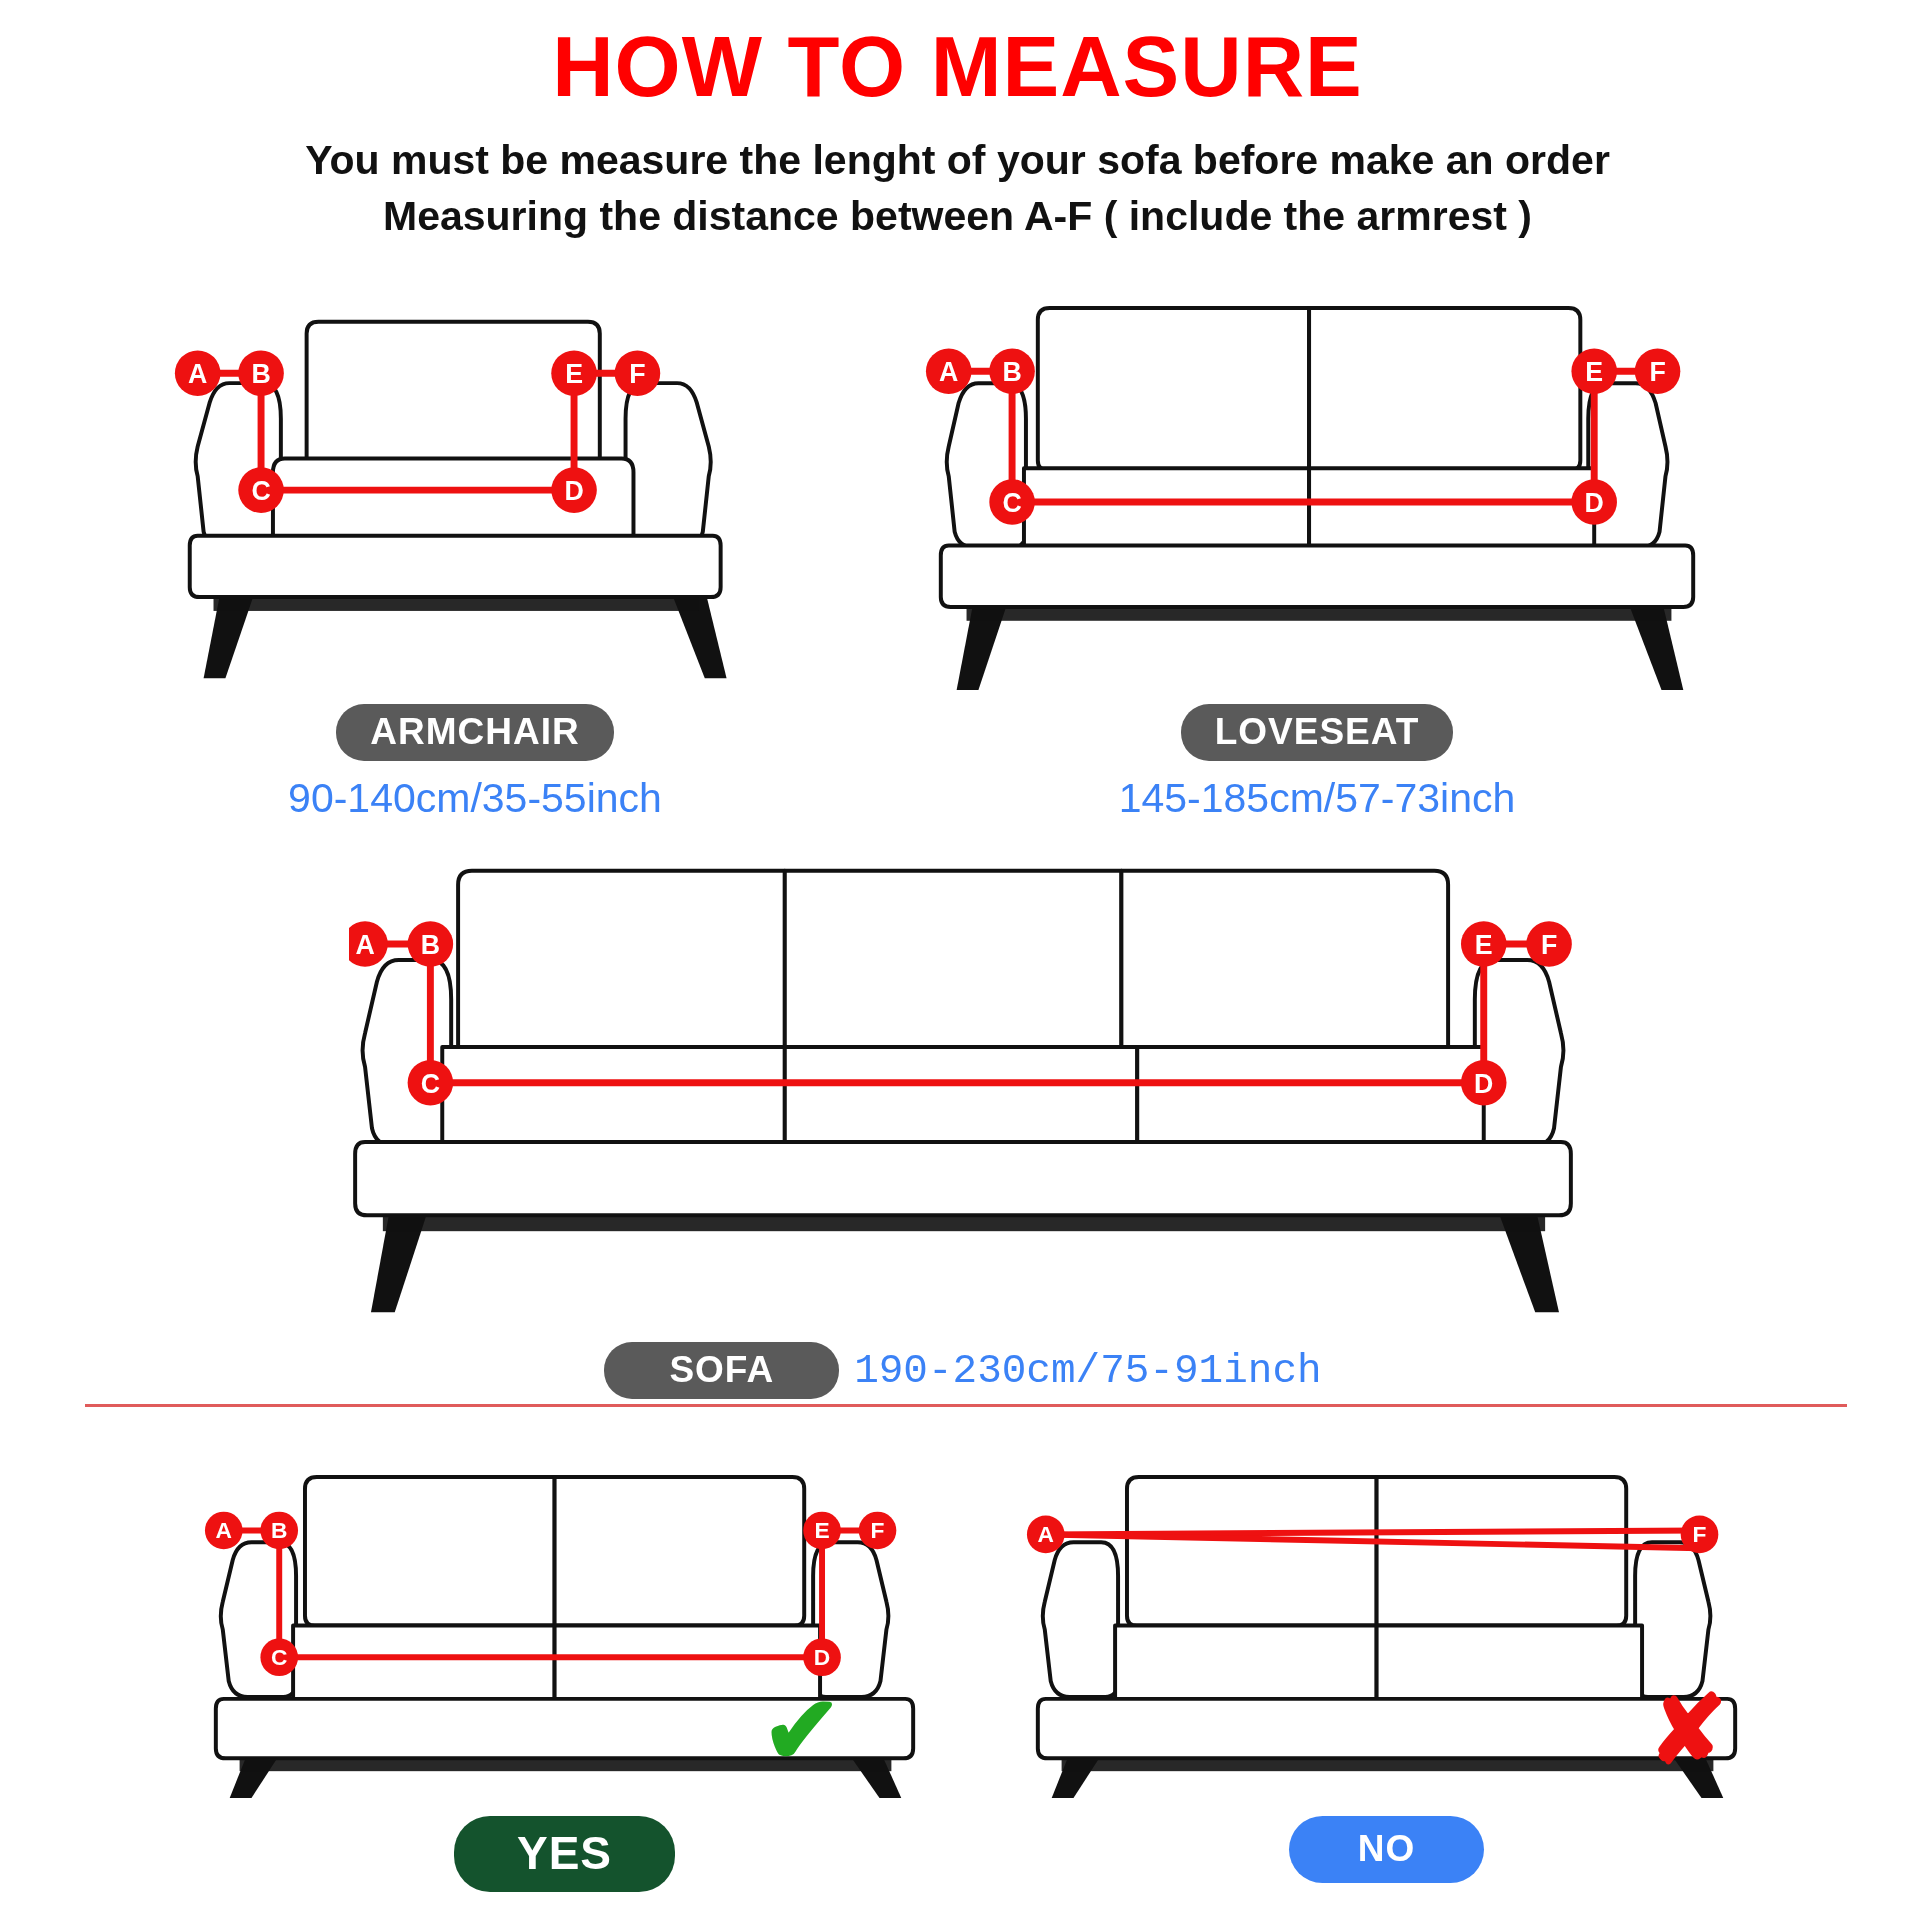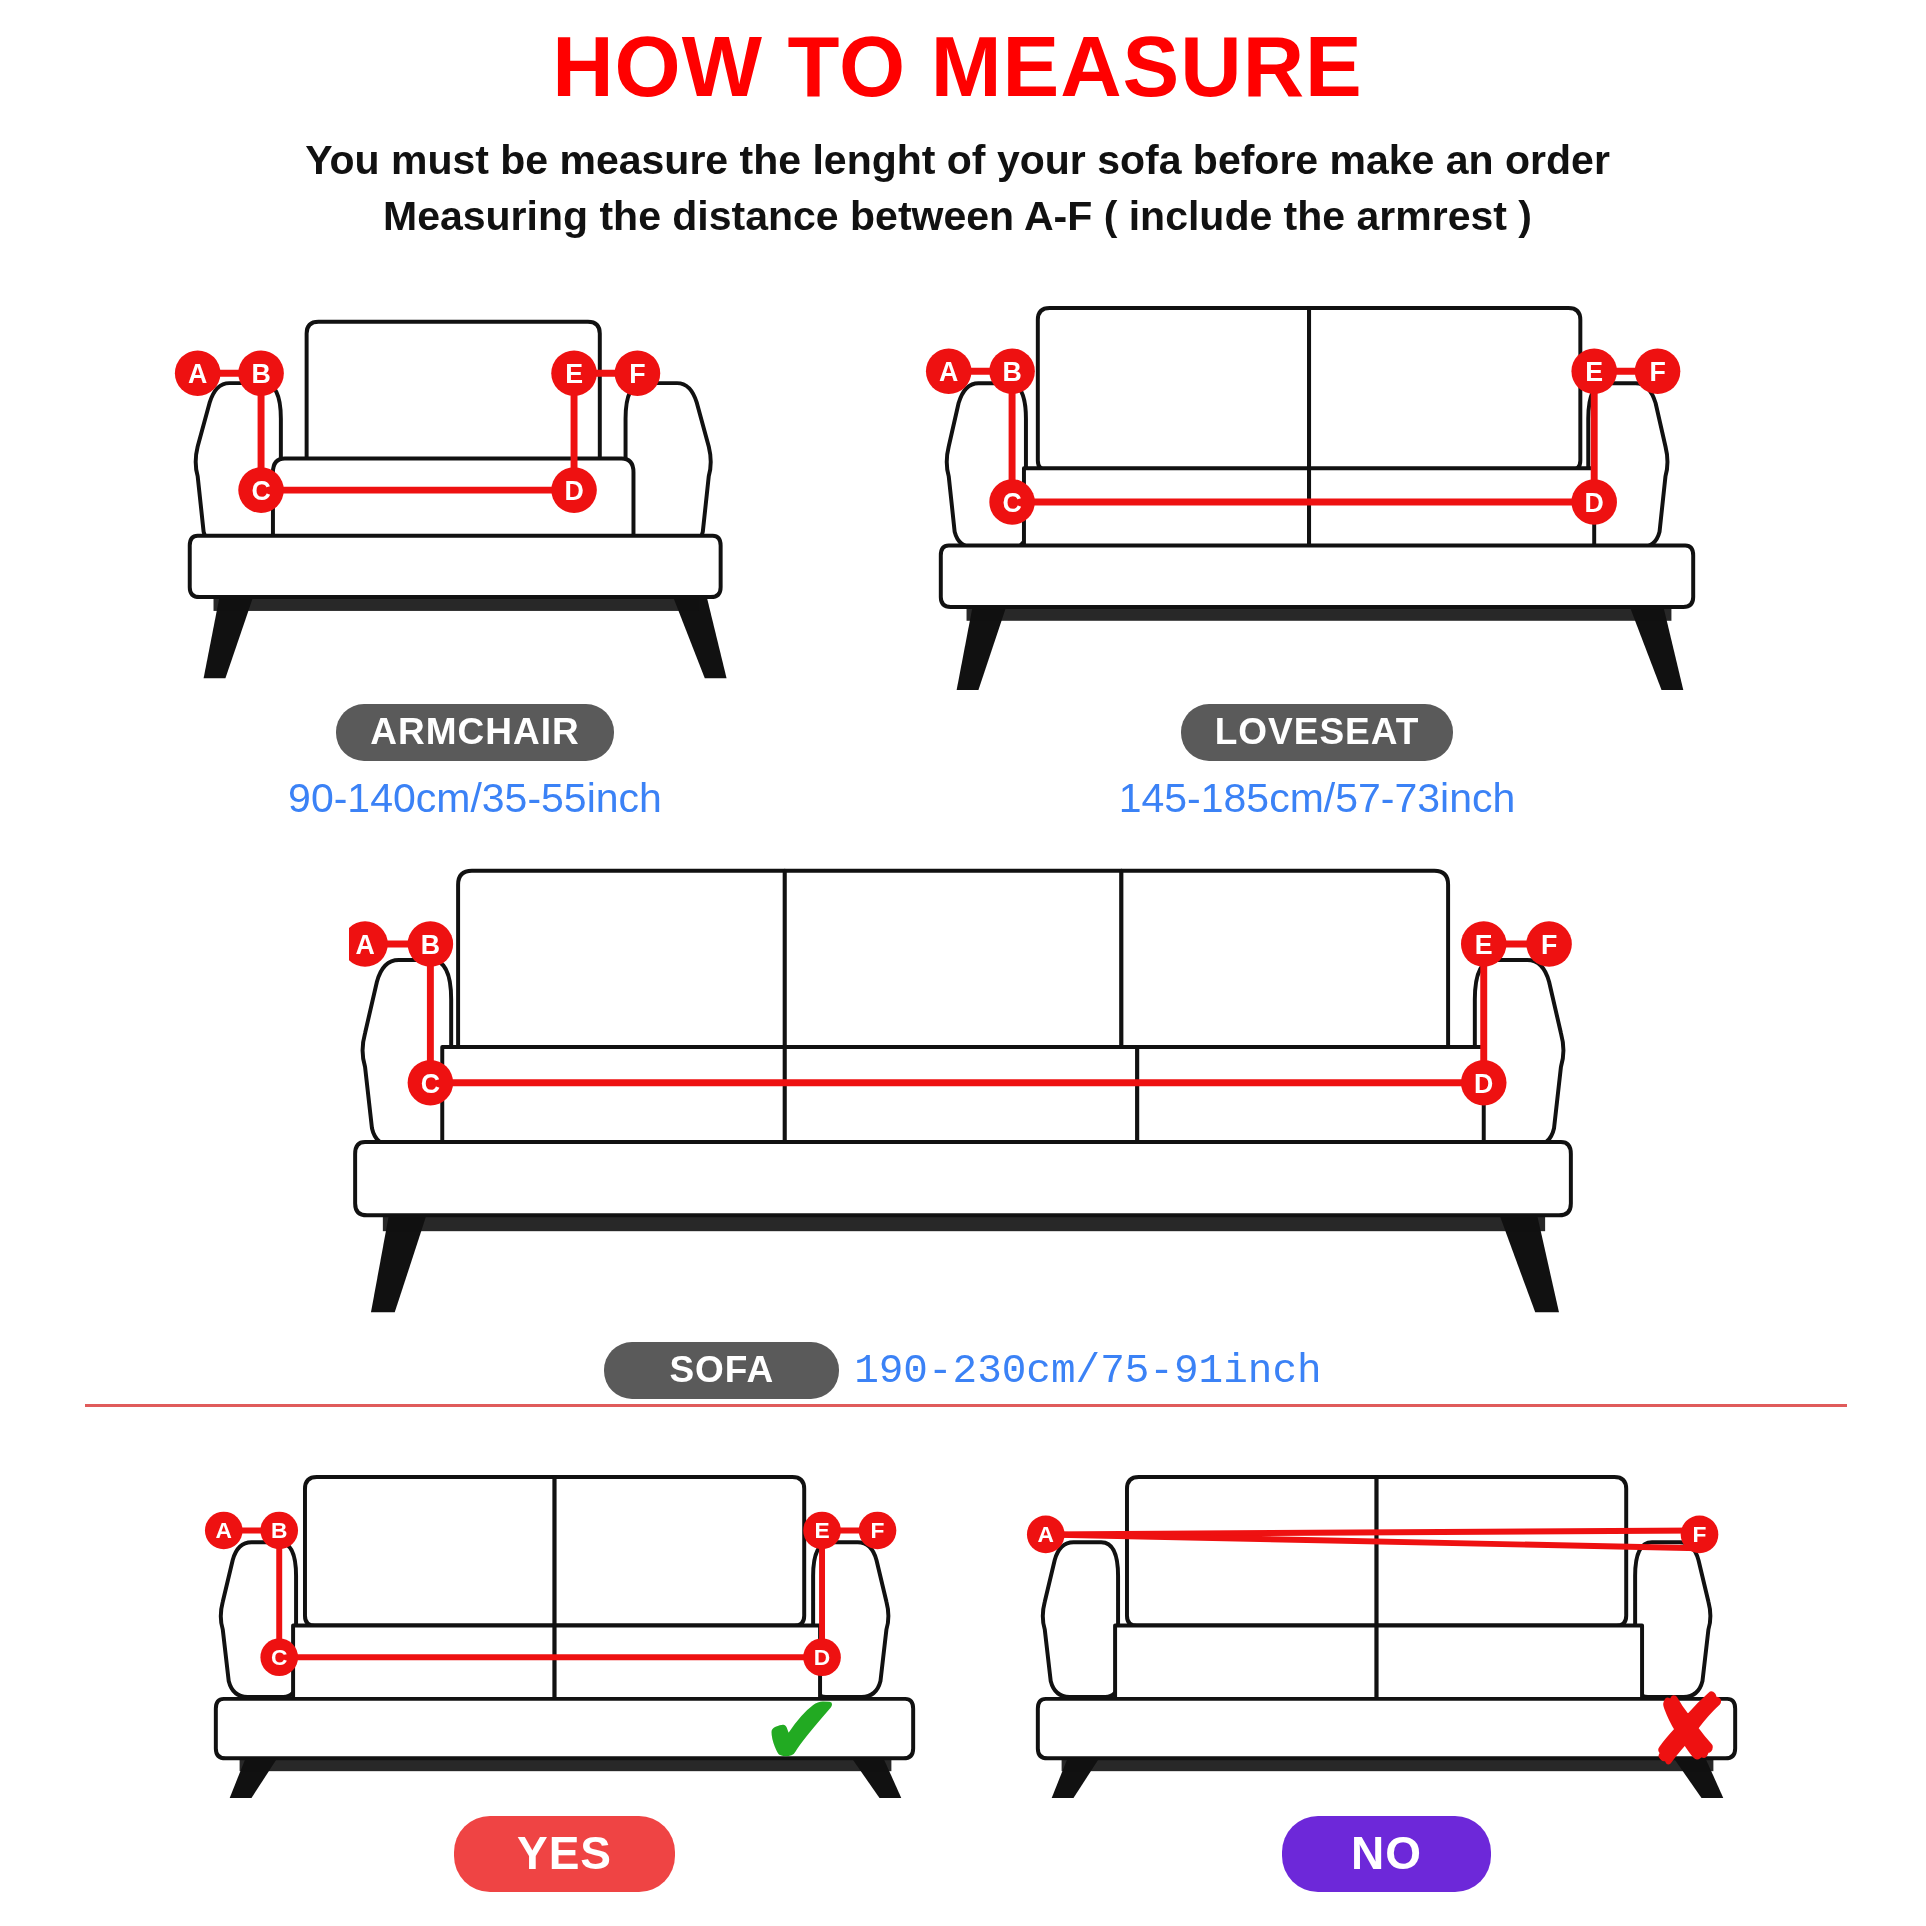--- a/index.html
+++ b/index.html
@@ -85,30 +85,30 @@
     position: absolute;
     left: 85px;
     top: 1404px;
     width: 1762px;
     height: 3px;
     background: #e05b5b;
   }
 
   
   .badge-yes {
-    background: #ef4444;
+    background: #14532d;
     border-radius: 36px;
     padding: 14px 63px 16px 63px;
     font-size: 46px;
   }
   .badge-no {
-    background: #6d28d9;
+    background: #3b82f6;
     border-radius: 36px;
     padding: 14px 69px 16px 69px;
-    font-size: 46px;
+    font-size: 37px;
   }
   .checkmark {
     position: absolute;
     color: #22aa22;
     font-size: 95px;
     font-weight: bold;
     line-height: 1;
   }
   .xmark {
     position: absolute;

